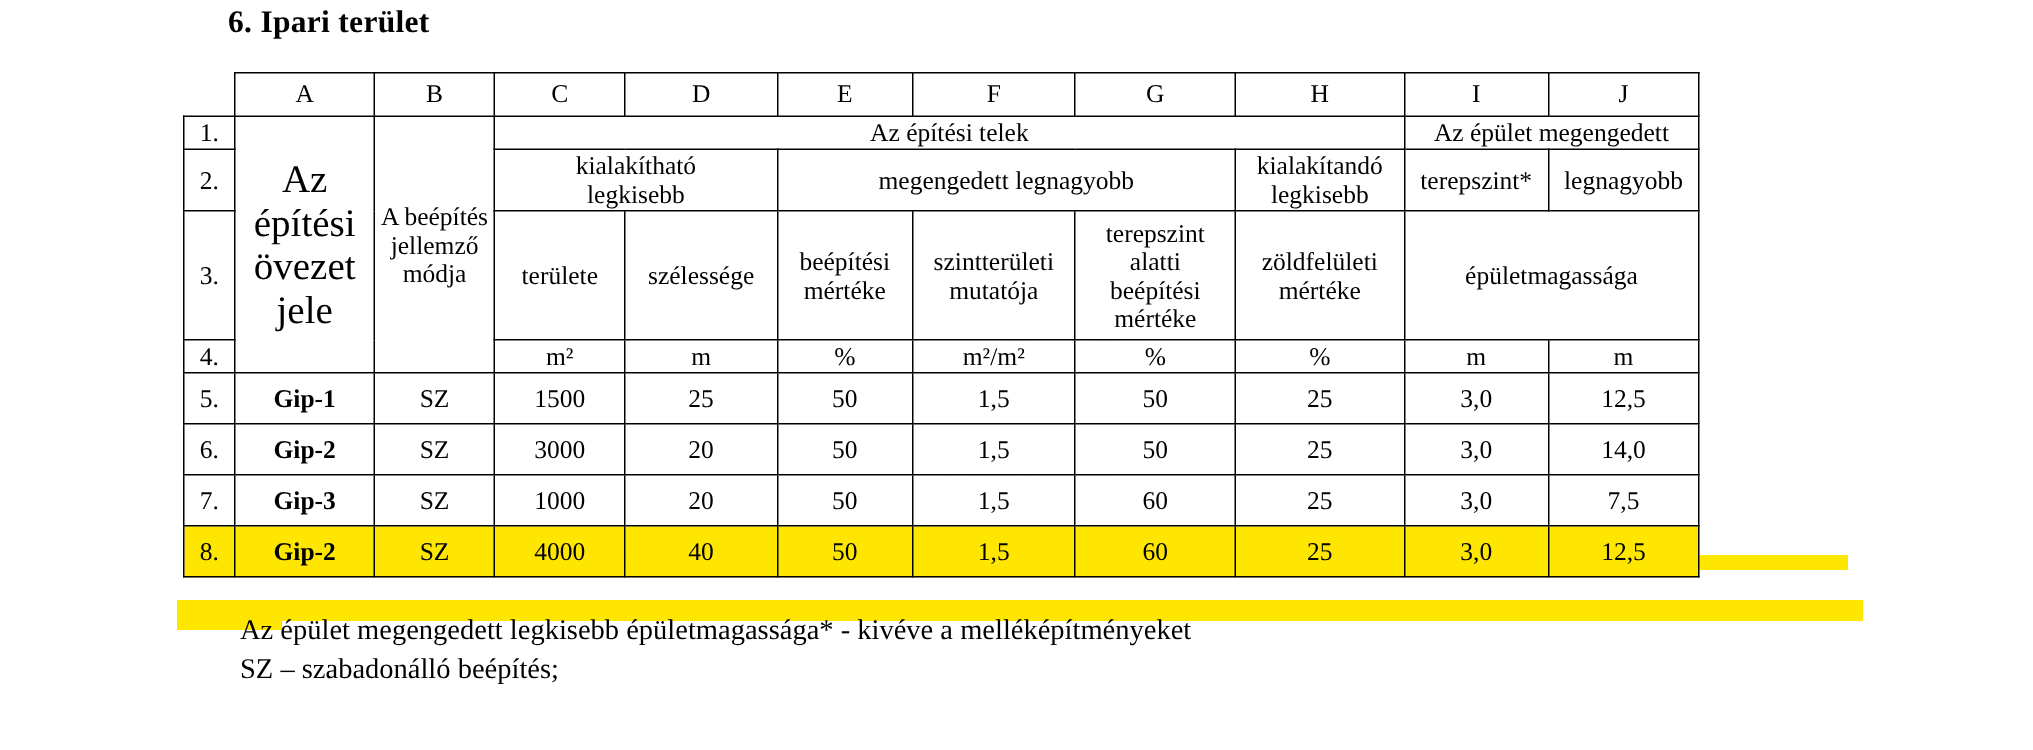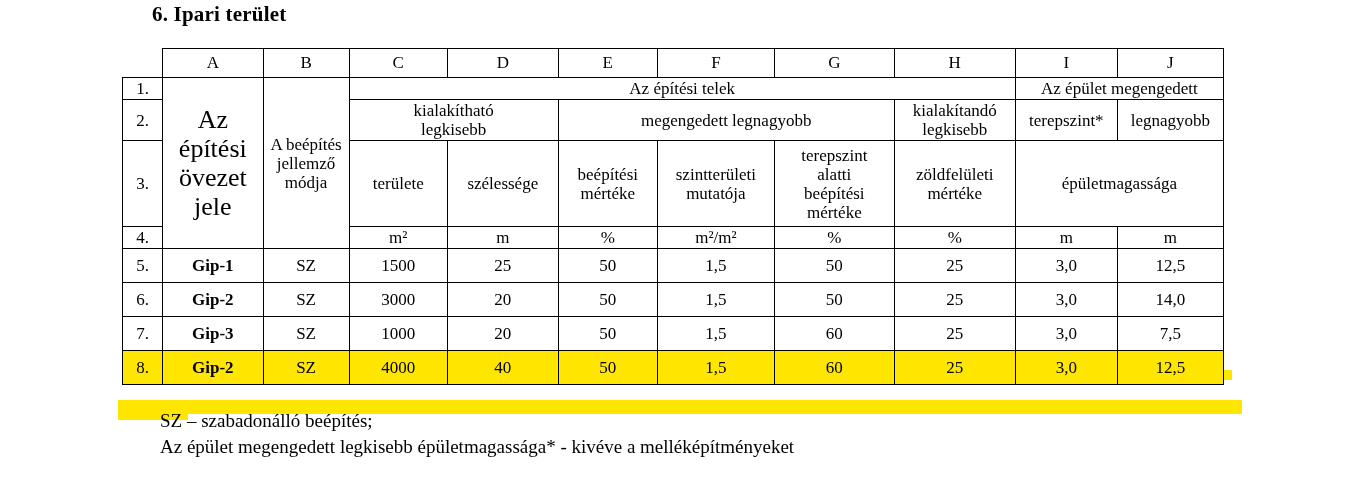--- a/index.html
+++ b/index.html
@@ -10,21 +10,21 @@
   body {
     width: 1355px;
     height: 500px;
     font-family: "Liberation Serif", serif;
     color: #000000;
     position: relative;
     overflow: hidden;
   }
   .page {
     position: relative;
-    width: 1224px;
+    width: 1133px;
     height: 500px;
   }
   .title {
     position: absolute;
     left: 152px;
     top: 2px;
     font-size: 21px;
     font-weight: bold;
     letter-spacing: 0.2px;
   }
@@ -279,17 +279,17 @@
       <td class="big">1,5</td>
       <td class="big">60</td>
       <td class="big">25</td>
       <td class="big">3,0</td>
       <td class="big">12,5</td>
     </tr>
   </tbody>
     </table>
 
   <div class="footnotes">
+    <div>Az épület megengedett legkisebb épületmagassága* - kivéve a melléképítményeket</div>
     <div>SZ – szabadonálló beépítés;</div>
-    <div>Az épület megengedett legkisebb épületmagassága* - kivéve a melléképítményeket</div>
   </div>
 
 </div>
 
 </body></html>

